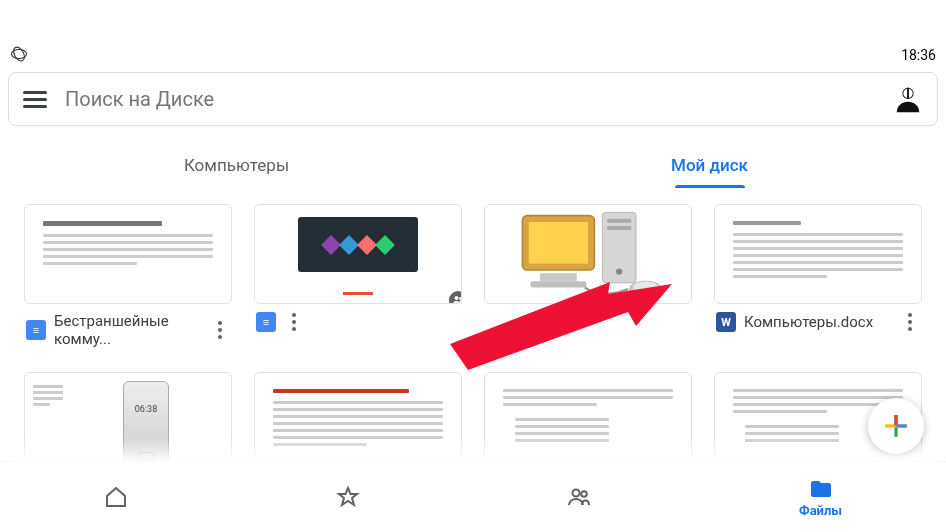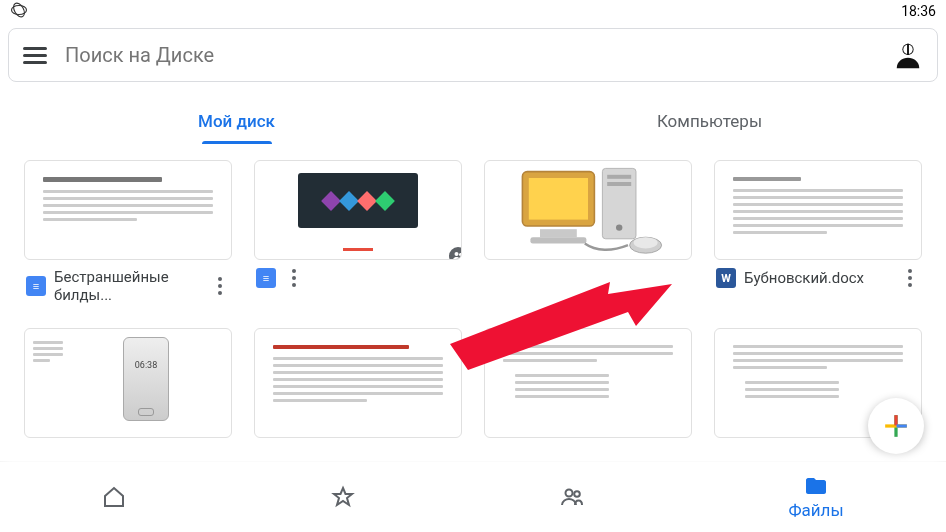--- a/index.html
+++ b/index.html
@@ -1,18 +1,18 @@
 <!DOCTYPE html>
 <html><head>
 <meta charset="utf-8">
 <style>
   * { box-sizing: border-box; margin: 0; padding: 0; font-family: Roboto, Arial, sans-serif; }
   body { width: 946px; height: 532px; background: #fff; position: relative; overflow: hidden; }
 
-  .status-bar { height: 22px; display:flex; align-items:center; justify-content:space-between; padding:0 10px; font-size:14px; }
+  .status-bar { height: 22px; display:flex; align-items:center; justify-content:space-between; padding:0 10px; font-size:14px;margin-top:44px; }
   .status-left svg { width:18px; height:18px; }
 
   .search-wrap { padding: 6px 8px 8px 8px; }
   .search-bar { border:1px solid #dadce0; border-radius:8px; height:54px; display:flex; align-items:center; padding:0 14px; gap:18px; }
   .hamburger { width:24px; display:flex; flex-direction:column; gap:4px; cursor:pointer; }
   .hamburger span { height:3px; background:#3c4043; border-radius:2px; }
   .search-input { flex:1; border:none; font-size:20px; color:#5f6368; outline:none; background:transparent; }
   .avatar { width:30px; height:30px; }
 
   .tabs { display:flex; height:46px; margin-top:8px; }
@@ -66,21 +66,21 @@
   .fab svg { width:26px; height:26px; }
 
   
   .arrow-ann { position:absolute; left:440px; top:262px; pointer-events:none; }
 
   
   .bottomnav { position:absolute; bottom:0; left:0; right:0; height:70px; background:#fff; display:flex; align-items:center; justify-content:space-around; box-shadow:0 -8px 16px rgba(255,255,255,0.95), 0 -1px 0 #eee;}
   .navitem { display:flex; flex-direction:column; align-items:center; gap:2px; cursor:pointer; color:#5f6368;}
   .navitem.active { color:#1a73e8; }
   .navitem svg { width:24px; height:24px; }
-  .navlabel { font-size:17px; }
+  .navlabel { font-size:13px;font-weight:bold; }
 
   
   .fade { position:absolute; left:0; right:0; bottom:56px; height:40px; background:linear-gradient(rgba(255,255,255,0), #fff);}
 </style>
 </head>
 <body>
 
 <div class="status-bar">
   <div class="status-left">
     <svg viewBox="0 0 24 24">
@@ -104,42 +104,42 @@
           <circle cx="16" cy="10" r="6" fill="#111"></circle>
           <path d="M4 30c0-7 6-11 12-11s12 4 12 11z" fill="#111"></path>
           <circle cx="16" cy="10" r="5" fill="#fff"></circle>
           <rect x="15" y="4" width="2" height="12" fill="#111"></rect>
         </svg>
     </div>
   </div>
 </div>
 
 <div class="tabs">
+  <div class="tab">Компьютеры</div>
   <div class="tab active">Мой диск</div>
-  <div class="tab">Компьютеры</div>
 </div>
 
 <div class="grid">
 
   <div class="card">
     <div class="thumb">
       <div class="thumb-doc">
         <div class="tline head"></div>
         <div class="tline"></div>
           <div class="tline"></div>
           <div class="tline"></div>
         <div class="tline"></div>
           <div class="tline short"></div>
       </div>
     </div>
     <div class="card-row">
       <div class="ficon docs">
           <span>≡</span>
         </div>
-      <div class="fname">Бестраншейные билды...</div>
+      <div class="fname">Бестраншейные комму...</div>
       <div class="more">
           <i></i>
           <i></i>
           <i></i>
         </div>
     </div>
   </div>
 
   <div class="card">
     <div class="thumb" style="flex-direction:column;">
@@ -200,21 +200,21 @@
         <div class="tline"></div>
           <div class="tline"></div>
           <div class="tline"></div>
         <div class="tline short"></div>
       </div>
     </div>
     <div class="card-row">
       <div class="ficon word">
           <span>W</span>
         </div>
-      <div class="fname">Бубновский.docx</div>
+      <div class="fname">Компьютеры.docx</div>
       <div class="more">
           <i></i>
           <i></i>
           <i></i>
         </div>
     </div>
   </div>
 
 </div>
 

